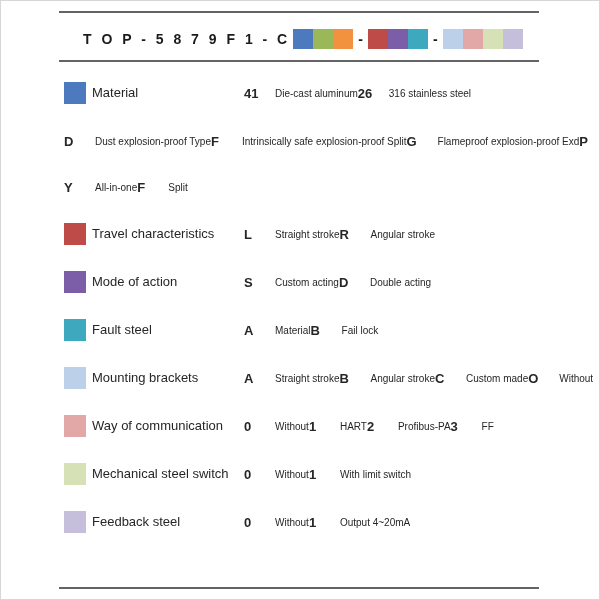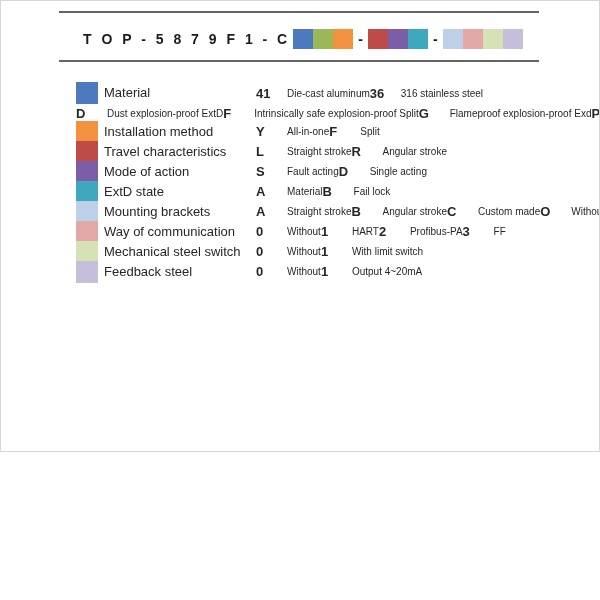--- a/index.html
+++ b/index.html
@@ -1,34 +1,34 @@
 <!DOCTYPE html>
 <html><head>
 <meta charset="utf-8">
 <style>
   html,body{margin:0;padding:0;background:#fff;}
   .page{
-    position:relative;width:600px;height:452px;background:#ffffff;
+    position:relative;width:600px;height:600px;background:#ffffff;
     border:1px solid #d6d6d6;box-sizing:border-box;overflow:hidden;
     font-family:"Liberation Sans",sans-serif;color:#262626;padding-left:44px;
   }
   .rule{position:absolute;left:58px;width:480px;height:2px;background:#646464;}
   .rule-top{top:10px;}
   .rule-mid{top:59px;}
   .rule-bottom{top:586px;}
   .header{position:absolute;top:28px;left:82px;height:20px;display:flex;align-items:center;}
   .model-text{
     font-weight:bold;font-size:14px;letter-spacing:3px;color:#1b1b1b;
     white-space:pre;line-height:20px;
   }
   .swatch-strip{display:flex;align-items:center;margin-left:3px;}
   .swatch-group{display:flex;}
   .hswatch{width:20px;height:20px;}
   .dash{font-weight:bold;font-size:14px;color:#1b1b1b;margin:0 5px;line-height:20px;}
-  .legend{position:absolute;top:83px;left:75px;right:30px;display:flex;flex-direction:column;}
+  .legend{position:absolute;top:83px;left:63px;right:30px;display:flex;flex-direction:column;gap:28px;}
   .group{display:flex;}
   .group-left{width:180px;flex:none;display:flex;align-items:flex-start;gap:6px;}
   .cat-swatch{width:22px;height:22px;margin-top:-2px;flex:none;}
   .cat-label{font-size:13px;line-height:18.6px;white-space:nowrap;}
   .group-right{display:flex;}
   .code-row{display:flex;height:18.6px;align-items:center;}
   .code{width:31px;flex:none;font-weight:bold;font-size:13px;}
   .desc{font-size:10px;white-space:nowrap;}
 </style>
 </head>
@@ -68,50 +68,46 @@
         <div class="group-left">
           <span class="cat-swatch" style="background: rgb(77, 122, 191);"></span>
           <span class="cat-label">Material</span>
         </div>
         <div class="group-right">
           <div class="code-row">
             <span class="code">41</span>
             <span class="desc">Die-cast aluminum</span>
           </div>
           <div class="code-row">
-            <span class="code">36</span>
+            <span class="code">26</span>
             <span class="desc">316 stainless steel</span>
           </div>
         </div>
       </div>
       <div class="group">
         <div class="group-right">
           <div class="code-row">
             <span class="code">D</span>
-            <span class="desc">Dust explosion-proof ExtD</span>
+            <span class="desc">Dust explosion-proof Type</span>
           </div>
           <div class="code-row">
             <span class="code">F</span>
             <span class="desc">Intrinsically safe explosion-proof Split</span>
           </div>
           <div class="code-row">
             <span class="code">G</span>
             <span class="desc">Flameproof explosion-proof Exd</span>
           </div>
           <div class="code-row">
             <span class="code">P</span>
             <span class="desc">Split</span>
           </div>
         </div>
       </div>
       <div class="group">
-        <div class="group-left">
-          <span class="cat-swatch" style="background: rgb(242, 146, 62);"></span>
-          <span class="cat-label">Installation method</span>
-        </div>
         <div class="group-right">
           <div class="code-row">
             <span class="code">Y</span>
             <span class="desc">All-in-one</span>
           </div>
           <div class="code-row">
             <span class="code">F</span>
             <span class="desc">Split</span>
           </div>
         </div>
@@ -133,32 +129,32 @@
         </div>
       </div>
       <div class="group">
         <div class="group-left">
           <span class="cat-swatch" style="background: rgb(123, 94, 167);"></span>
           <span class="cat-label">Mode of action</span>
         </div>
         <div class="group-right">
           <div class="code-row">
             <span class="code">S</span>
-            <span class="desc">Fault acting</span>
+            <span class="desc">Custom acting</span>
           </div>
           <div class="code-row">
             <span class="code">D</span>
-            <span class="desc">Single acting</span>
+            <span class="desc">Double acting</span>
           </div>
         </div>
       </div>
       <div class="group">
         <div class="group-left">
           <span class="cat-swatch" style="background: rgb(62, 168, 190);"></span>
-          <span class="cat-label">ExtD state</span>
+          <span class="cat-label">Fault steel</span>
         </div>
         <div class="group-right">
           <div class="code-row">
             <span class="code">A</span>
             <span class="desc">Material</span>
           </div>
           <div class="code-row">
             <span class="code">B</span>
             <span class="desc">Fail lock</span>
           </div>

